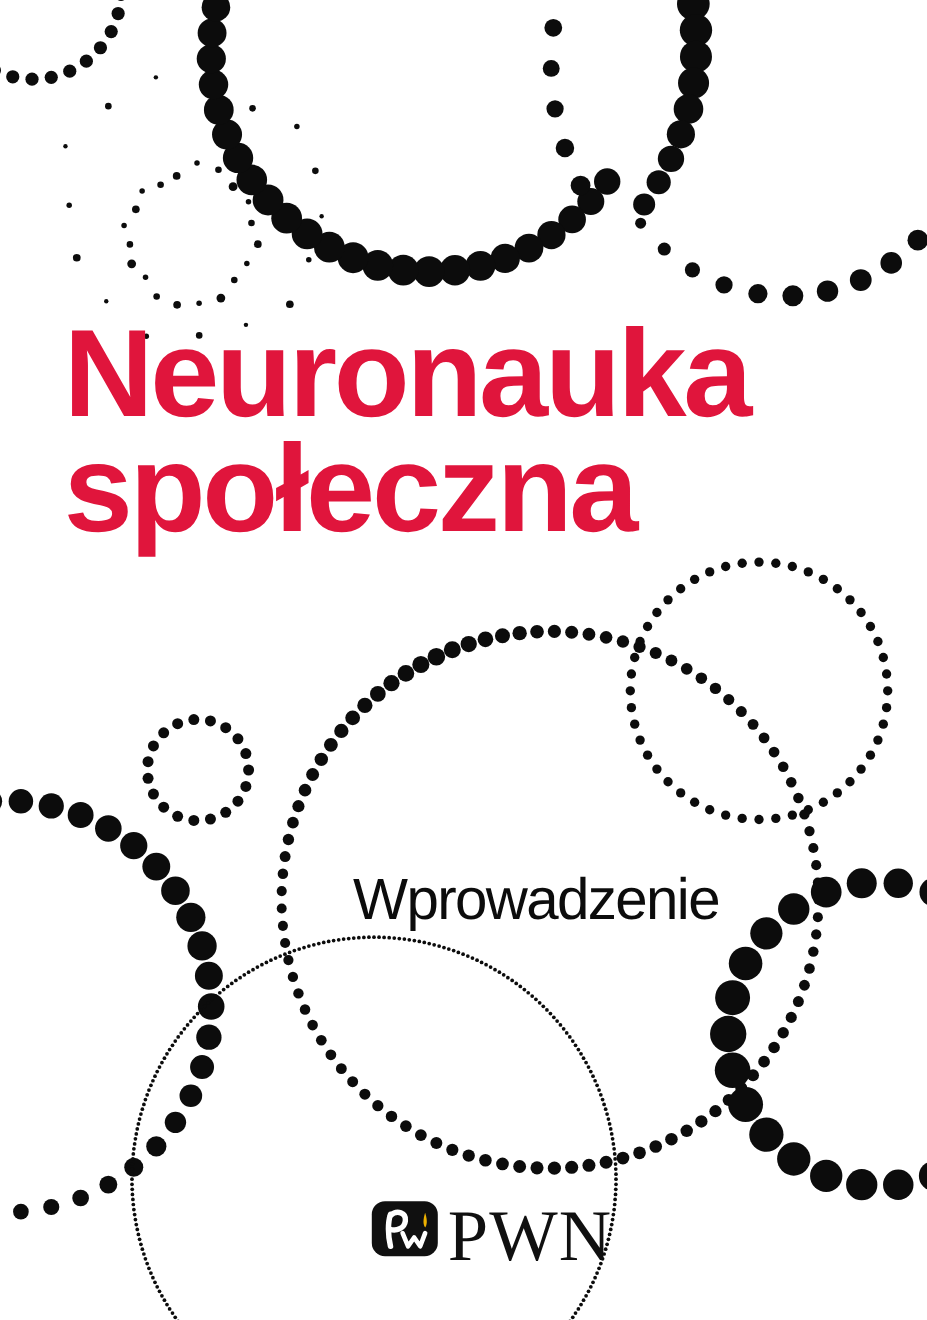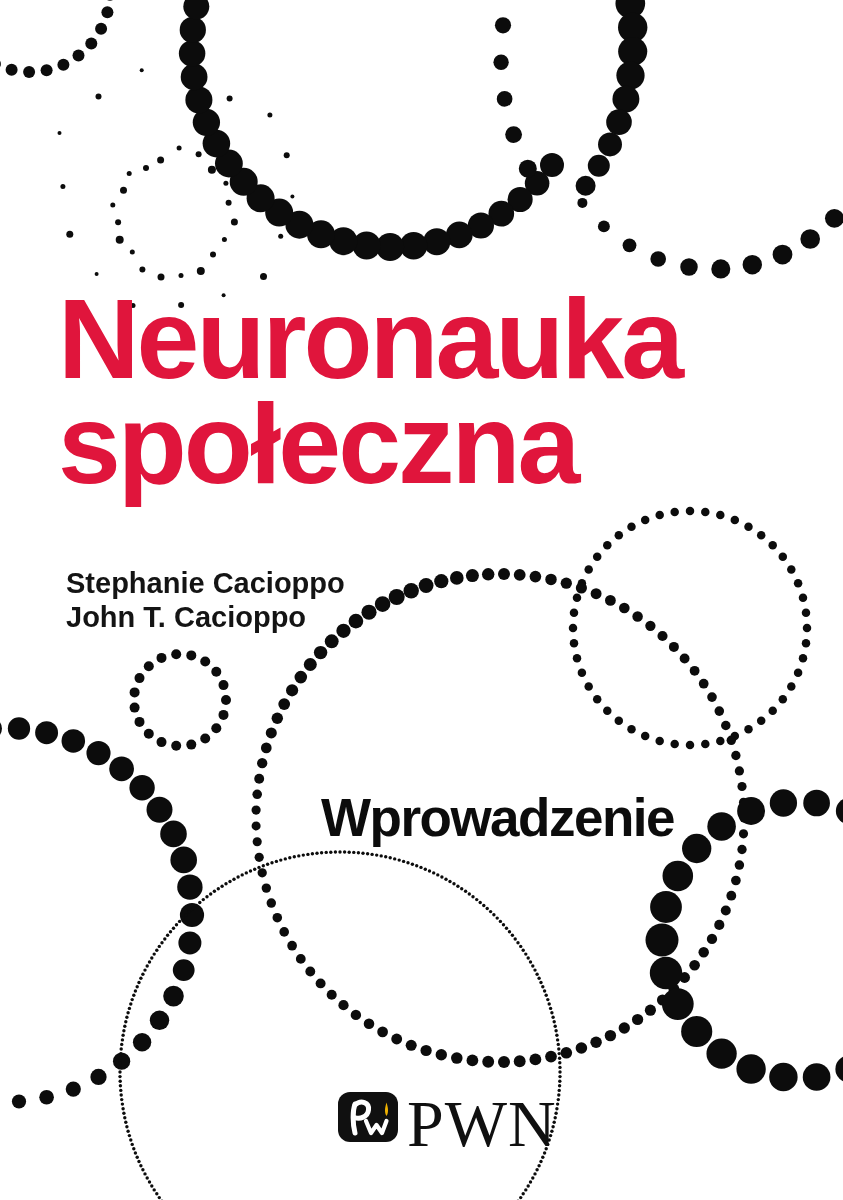--- a/index.html
+++ b/index.html
@@ -16,21 +16,21 @@
   }
   #title-line-1{top:283px;}
   #title-line-2{top:388px;}
   .authors{
     position:absolute;left:66px;top:566px;
     font-size:29px;font-weight:700;line-height:34px;
     color:#141414;white-space:nowrap;
   }
   .subtitle{
     position:absolute;left:321px;top:787px;
-    font-size:53px;font-weight:700;letter-spacing:-1.5px;
+    font-size:53px;font-weight:400;letter-spacing:-1.5px;
     color:var(--ink,#0c0c0c);white-space:nowrap;text-align:right;
   }
   .logo-icon{
     position:absolute;left:338px;top:1092px;width:60px;height:50px;
     background:#101010;border-radius:12px;
   }
   .logo-icon svg{display:block;width:60px;height:50px;}
   .wordmark{
     position:absolute;left:407px;top:1086px;
     font-family:"Liberation Serif",serif;
@@ -580,24 +580,20 @@
         <circle cx="751.1" cy="811.0" r="13.96" fill="#0c0c0c"></circle>
         <circle cx="783.4" cy="803.0" r="13.65" fill="#0c0c0c"></circle>
         <circle cx="816.6" cy="803.0" r="13.35" fill="#0c0c0c"></circle>
         <circle cx="848.9" cy="811.0" r="13.04" fill="#0c0c0c"></circle>
       </g>
     </svg>
 
   <div class="title-line" id="title-line-1">Neuronauka</div>
   <div class="title-line" id="title-line-2">społeczna</div>
 
-  <div class="authors">
-    <div>Stephanie Cacioppo</div>
-    <div>John T. Cacioppo</div>
-  </div>
 
   <div class="subtitle">Wprowadzenie</div>
 
   <div class="logo-icon">
     <svg viewBox="0 0 60 50">
       <path d="M17 41 C14.5 31 14.5 19 17 12" stroke="#ffffff" stroke-width="5" fill="none" stroke-linecap="round"></path>
       <path d="M17 13 C23 7.5 31.5 10.5 30.5 18 C29.7 25 22 27.5 16.5 25.5" stroke="#ffffff" stroke-width="5" fill="none" stroke-linecap="round"></path>
       <path d="M28 29 L33 41 L38.5 33 L44 41 L48.5 29" stroke="#ffffff" stroke-width="4.2" fill="none" stroke-linecap="round" stroke-linejoin="round"></path>
       <path d="M48.5 24 C45.8 20 47.3 14.5 48.5 10.5 C49.7 14.5 51.2 20 48.5 24 Z" fill="#eeb100"></path>
     </svg>

